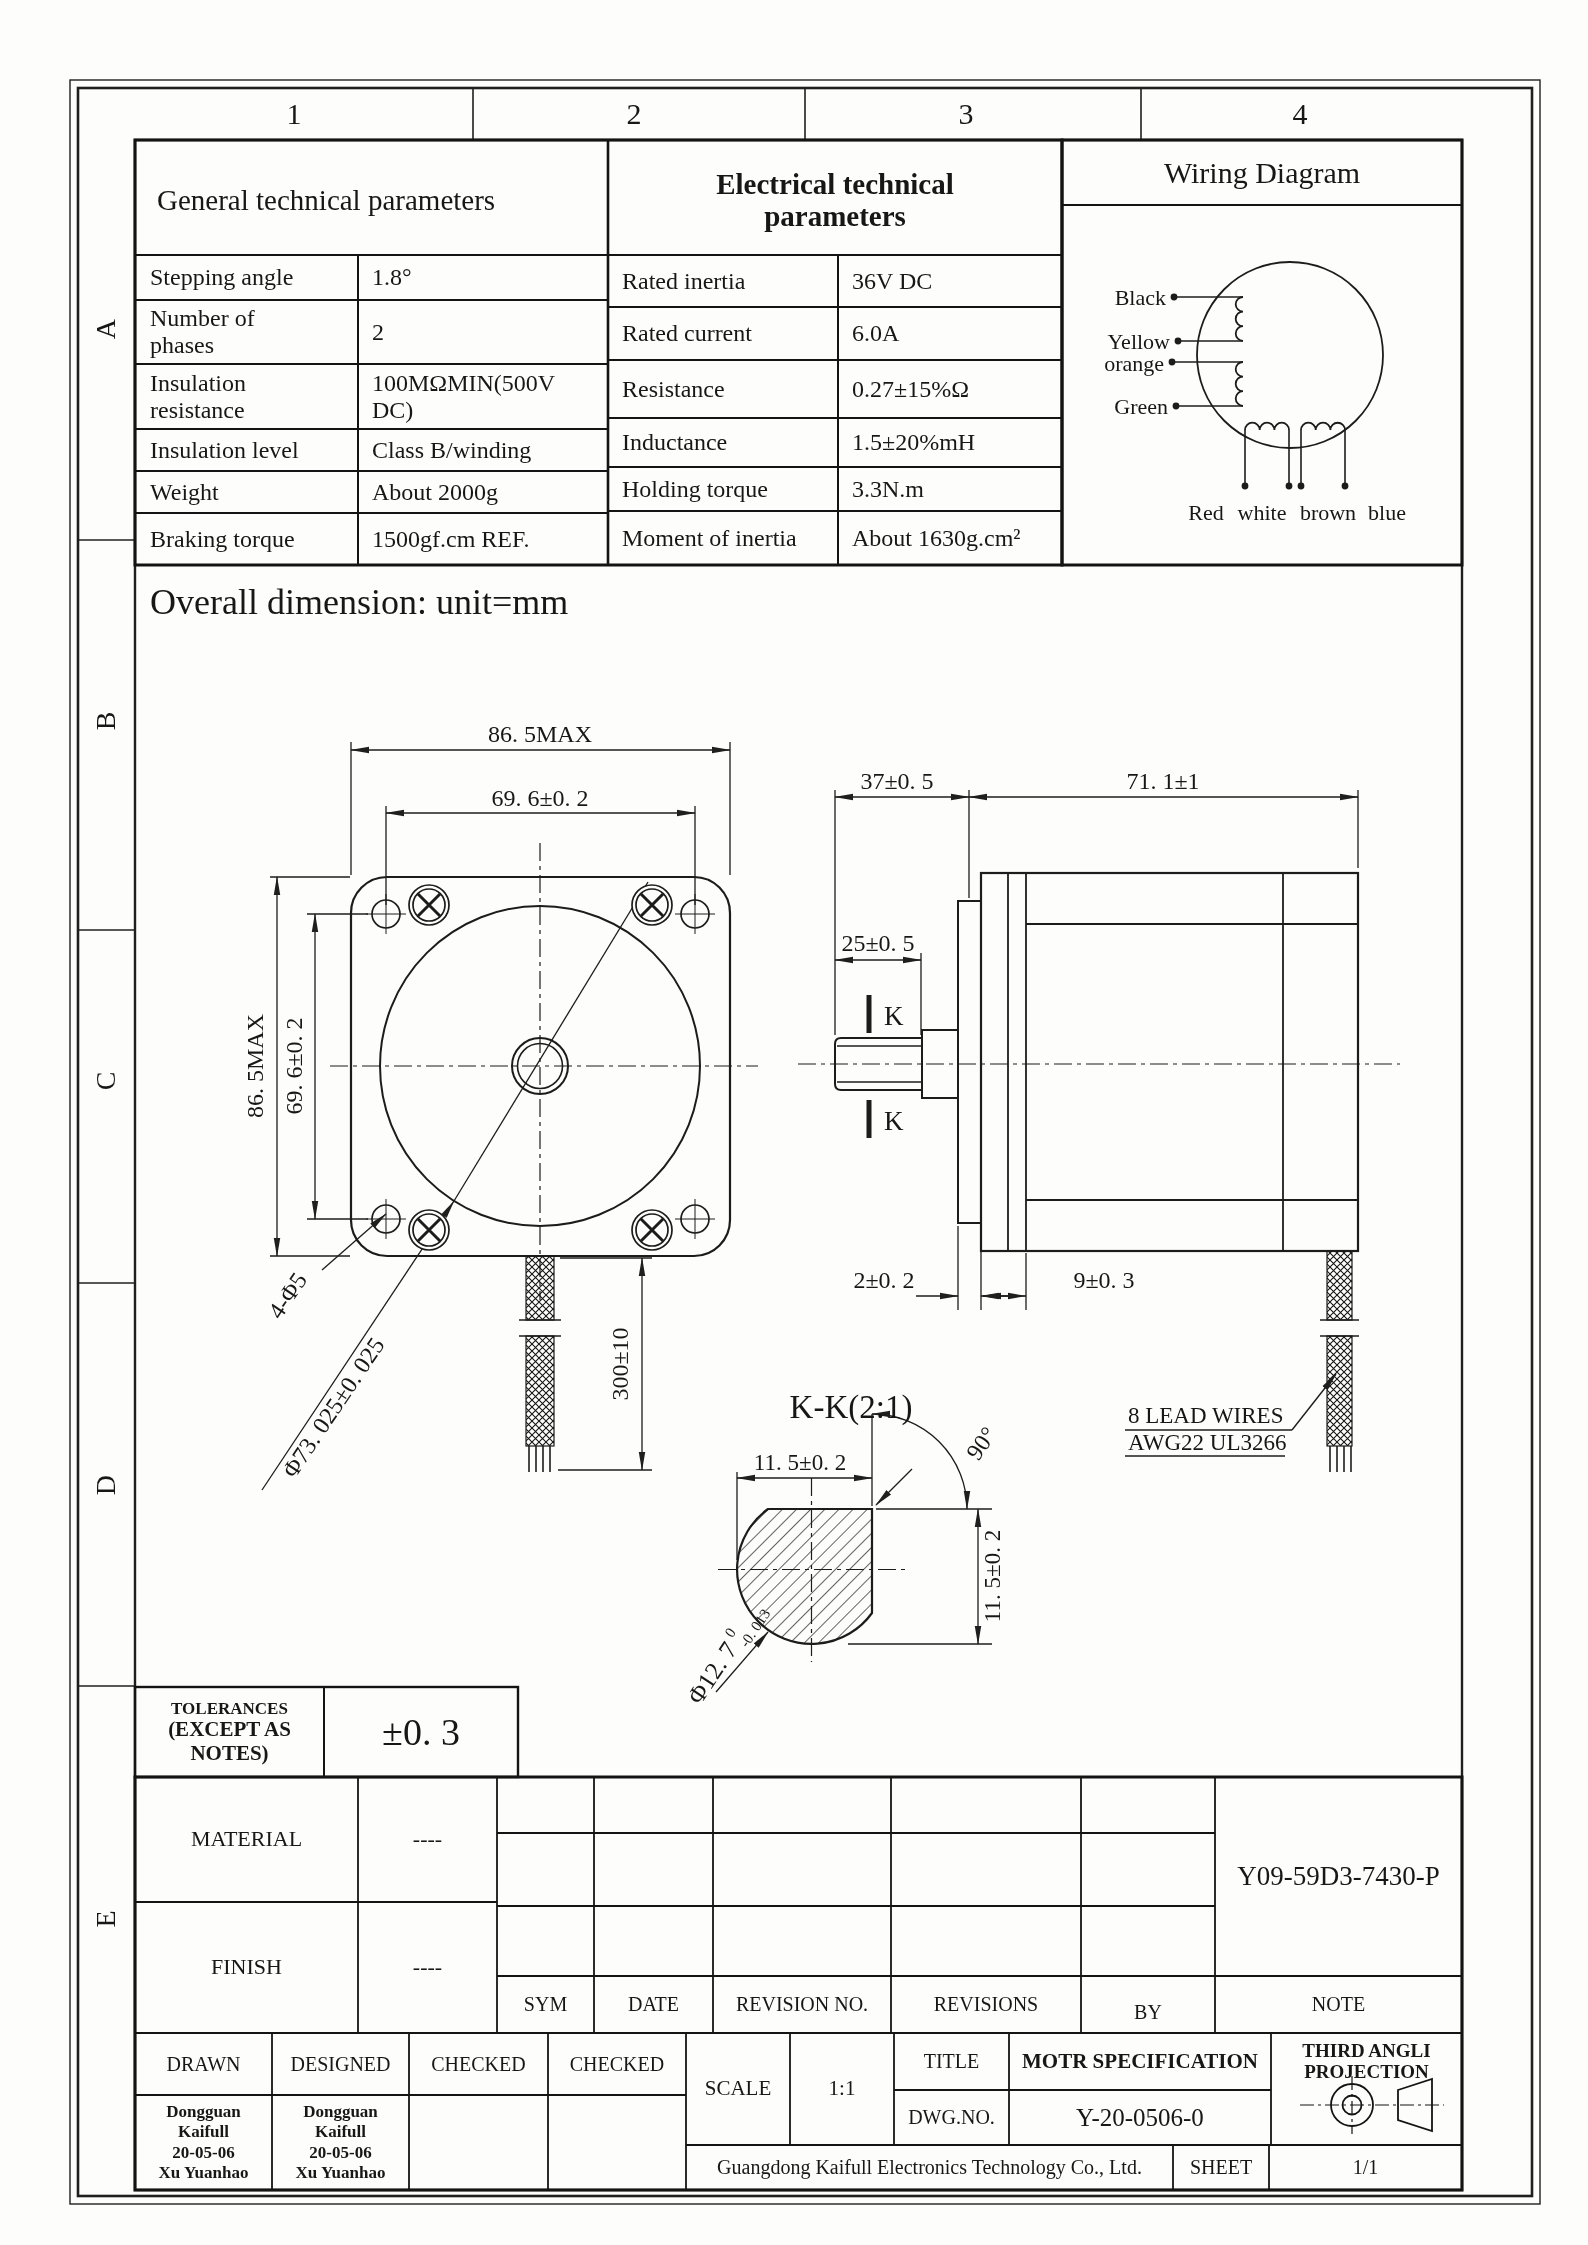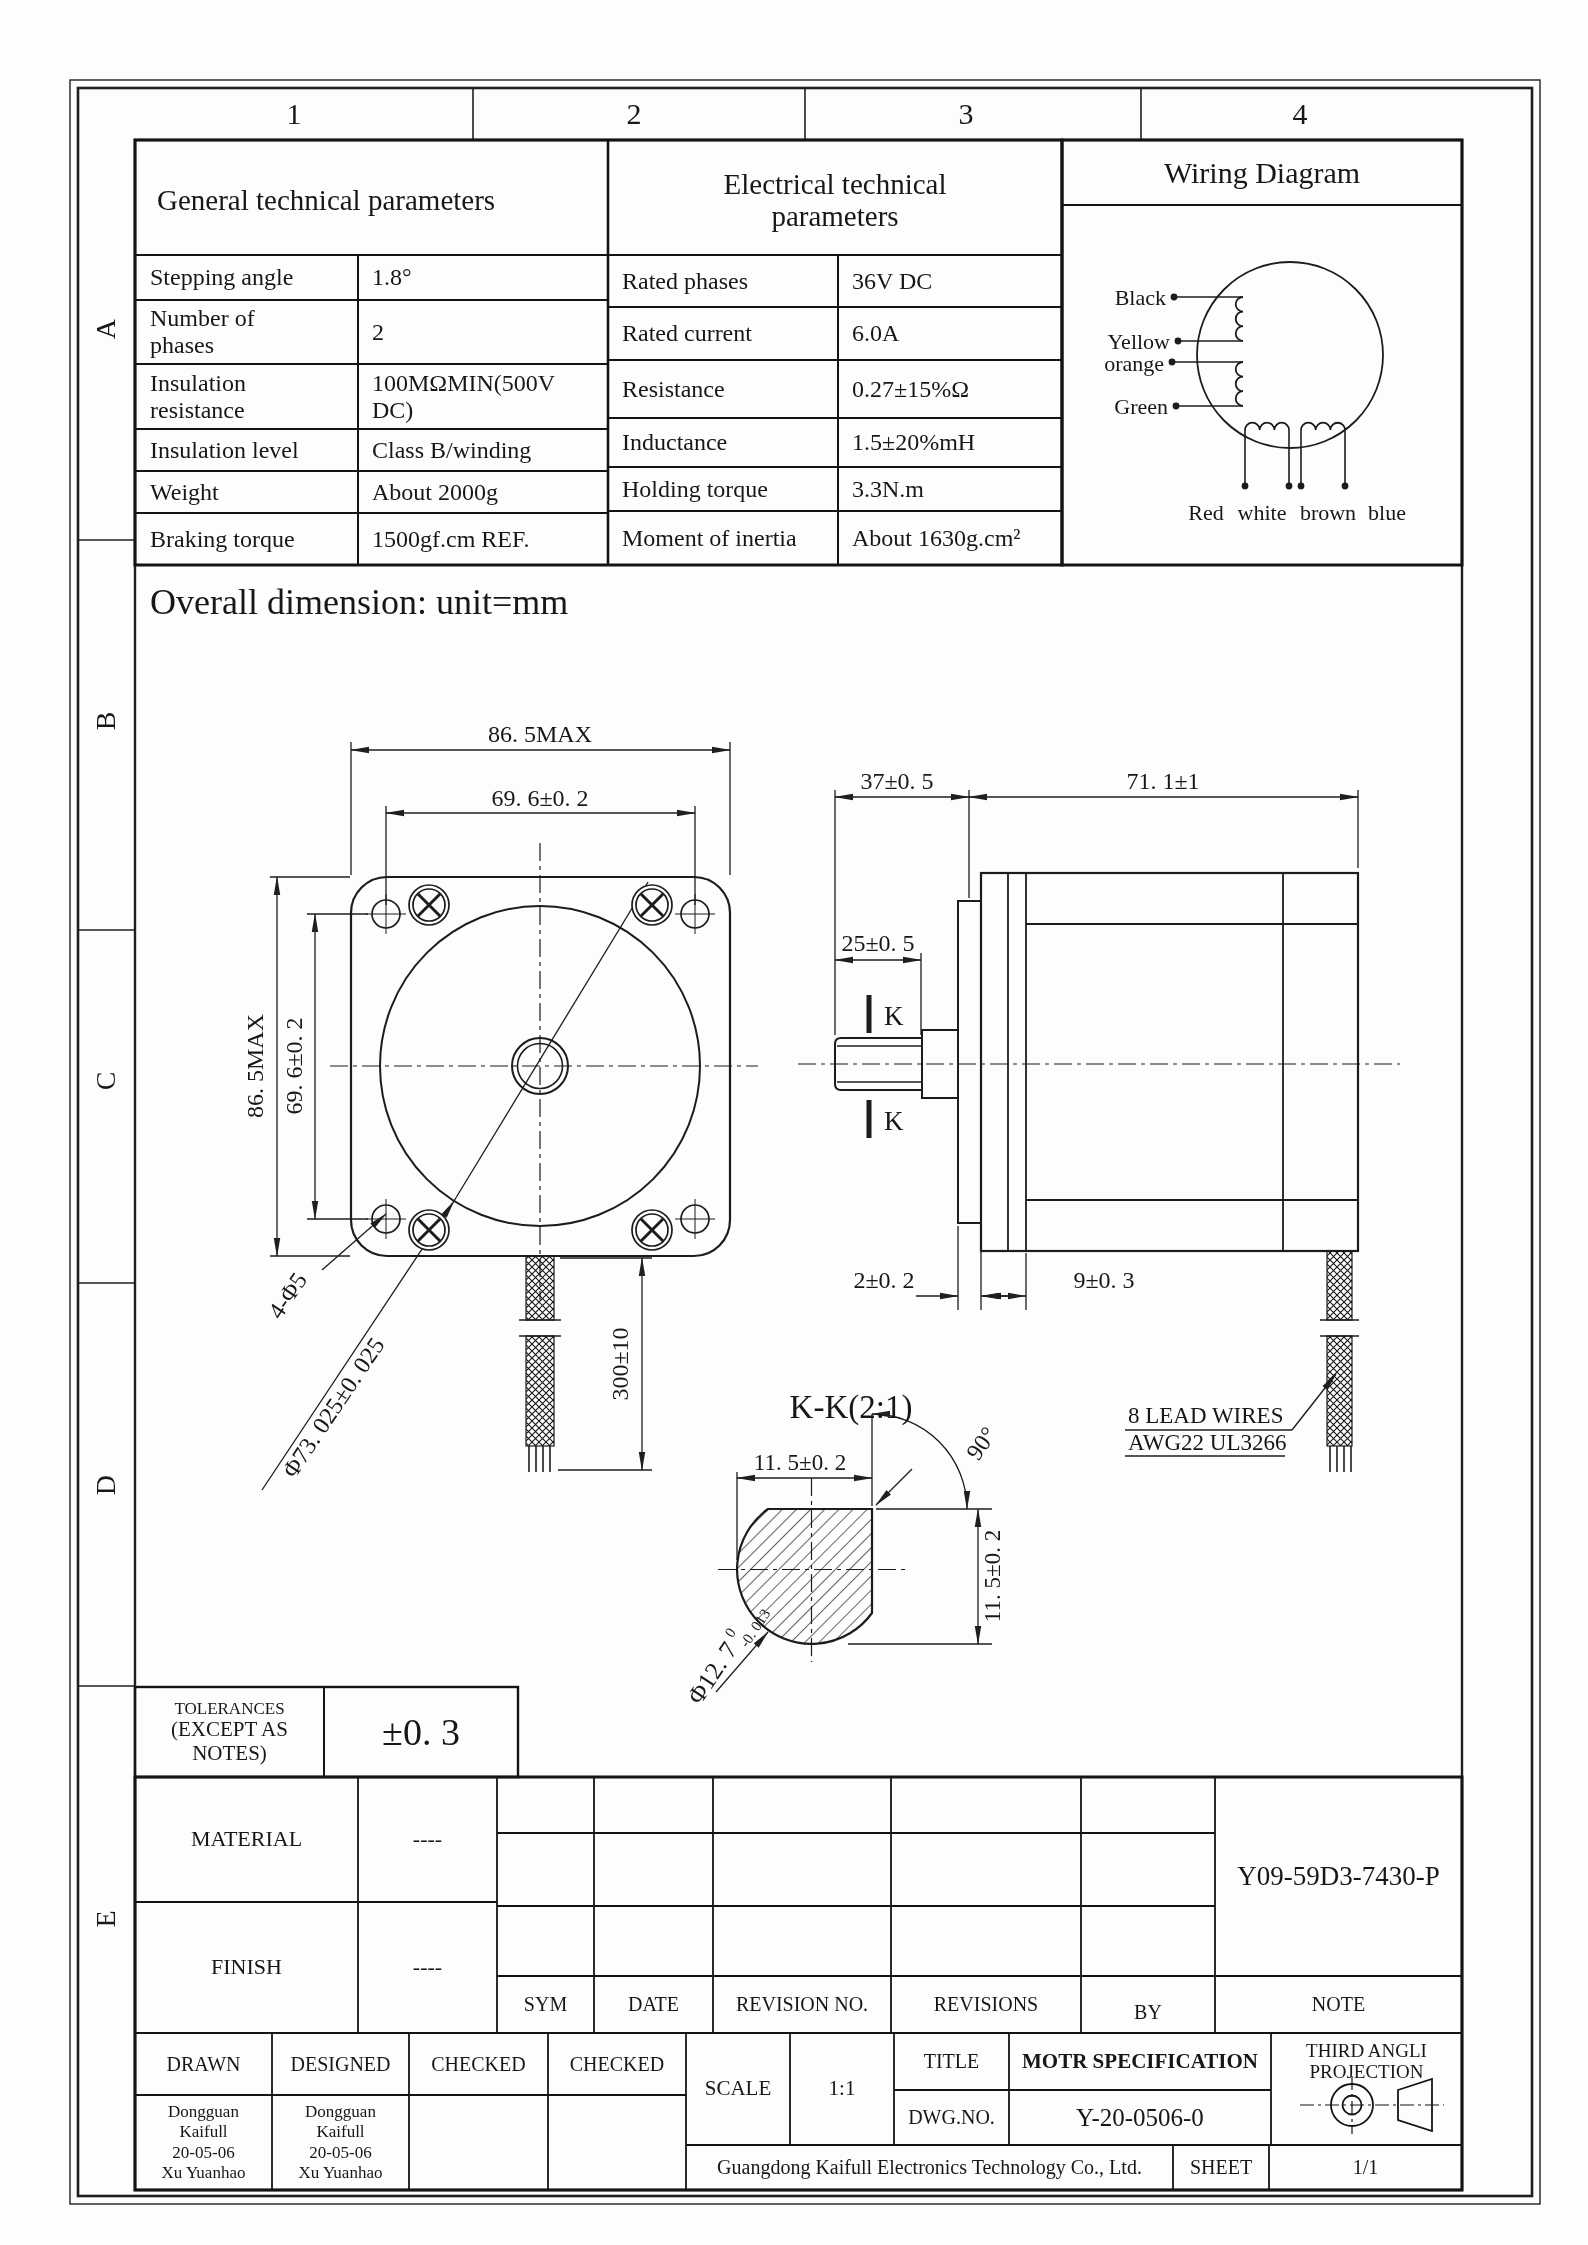--- a/index.html
+++ b/index.html
@@ -6,21 +6,21 @@
   body{
     width:1588px;height:2245px;position:relative;
     background:#fdfdfb;color:#171717;
     font-family:"Liberation Serif", serif;
     overflow:hidden;
   }
   svg{position:absolute;left:0;top:0;}
   .t{position:absolute;display:flex;align-items:center;justify-content:center;
      text-align:center;line-height:1.12;color:#171717;}
   .l{justify-content:flex-start;text-align:left;}
-  .col{flex-direction:column;}
+  .col{flex-direction:column;font-weight:bold;}
 </style>
 </head>
 <body>
 
 <svg width="1588" height="2245" viewBox="0 0 1588 2245">
   <defs>
     <marker id="ar" viewBox="0 0 20 10" refX="19" refY="5" markerWidth="19" markerHeight="10" markerUnits="userSpaceOnUse" orient="auto-start-reverse">
       <path d="M0,1.6 L20,5 L0,8.4 Z" fill="#1f1f1f"></path>
     </marker>
     <pattern id="hatch" width="10" height="10" patternUnits="userSpaceOnUse" patternTransform="rotate(45)">
@@ -393,21 +393,21 @@
 <div class="t l" style="left:372px;top:300px;width:225px;height:64px;font-size:24px;">2</div>
 <div class="t l" style="left:150px;top:364px;width:150px;height:65px;font-size:24px;">Insulation resistance</div>
 <div class="t l" style="left:372px;top:364px;width:200px;height:65px;font-size:24px;">100MΩMIN(500V DC)</div>
 <div class="t l" style="left:150px;top:429px;width:200px;height:42px;font-size:24px;">Insulation level</div>
 <div class="t l" style="left:372px;top:429px;width:225px;height:42px;font-size:24px;">Class B/winding</div>
 <div class="t l" style="left:150px;top:471px;width:200px;height:42px;font-size:24px;">Weight</div>
 <div class="t l" style="left:372px;top:471px;width:225px;height:42px;font-size:24px;">About 2000g</div>
 <div class="t l" style="left:150px;top:513px;width:200px;height:52px;font-size:24px;">Braking torque</div>
 <div class="t l" style="left:372px;top:513px;width:225px;height:52px;font-size:24px;">1500gf.cm REF.</div>
 
-<div class="t l" style="left:622px;top:255px;width:200px;height:52px;font-size:24px;">Rated phases</div>
+<div class="t l" style="left:622px;top:255px;width:200px;height:52px;font-size:24px;">Rated inertia</div>
 <div class="t l" style="left:852px;top:255px;width:196px;height:52px;font-size:24px;text-align:right;">36V DC</div>
 <div class="t l" style="left:622px;top:307px;width:200px;height:53px;font-size:24px;">Rated current</div>
 <div class="t l" style="left:852px;top:307px;width:196px;height:53px;font-size:24px;">6.0A</div>
 <div class="t l" style="left:622px;top:360px;width:200px;height:58px;font-size:24px;">Resistance</div>
 <div class="t l" style="left:852px;top:360px;width:196px;height:58px;font-size:24px;">0.27±15%Ω</div>
 <div class="t l" style="left:622px;top:418px;width:200px;height:49px;font-size:24px;">Inductance</div>
 <div class="t l" style="left:852px;top:418px;width:196px;height:49px;font-size:24px;">1.5±20%mH</div>
 <div class="t l" style="left:622px;top:467px;width:200px;height:44px;font-size:24px;">Holding torque</div>
 <div class="t l" style="left:852px;top:467px;width:196px;height:44px;font-size:24px;">3.3N.m</div>
 <div class="t l" style="left:622px;top:511px;width:200px;height:54px;font-size:24px;">Moment of inertia</div>

